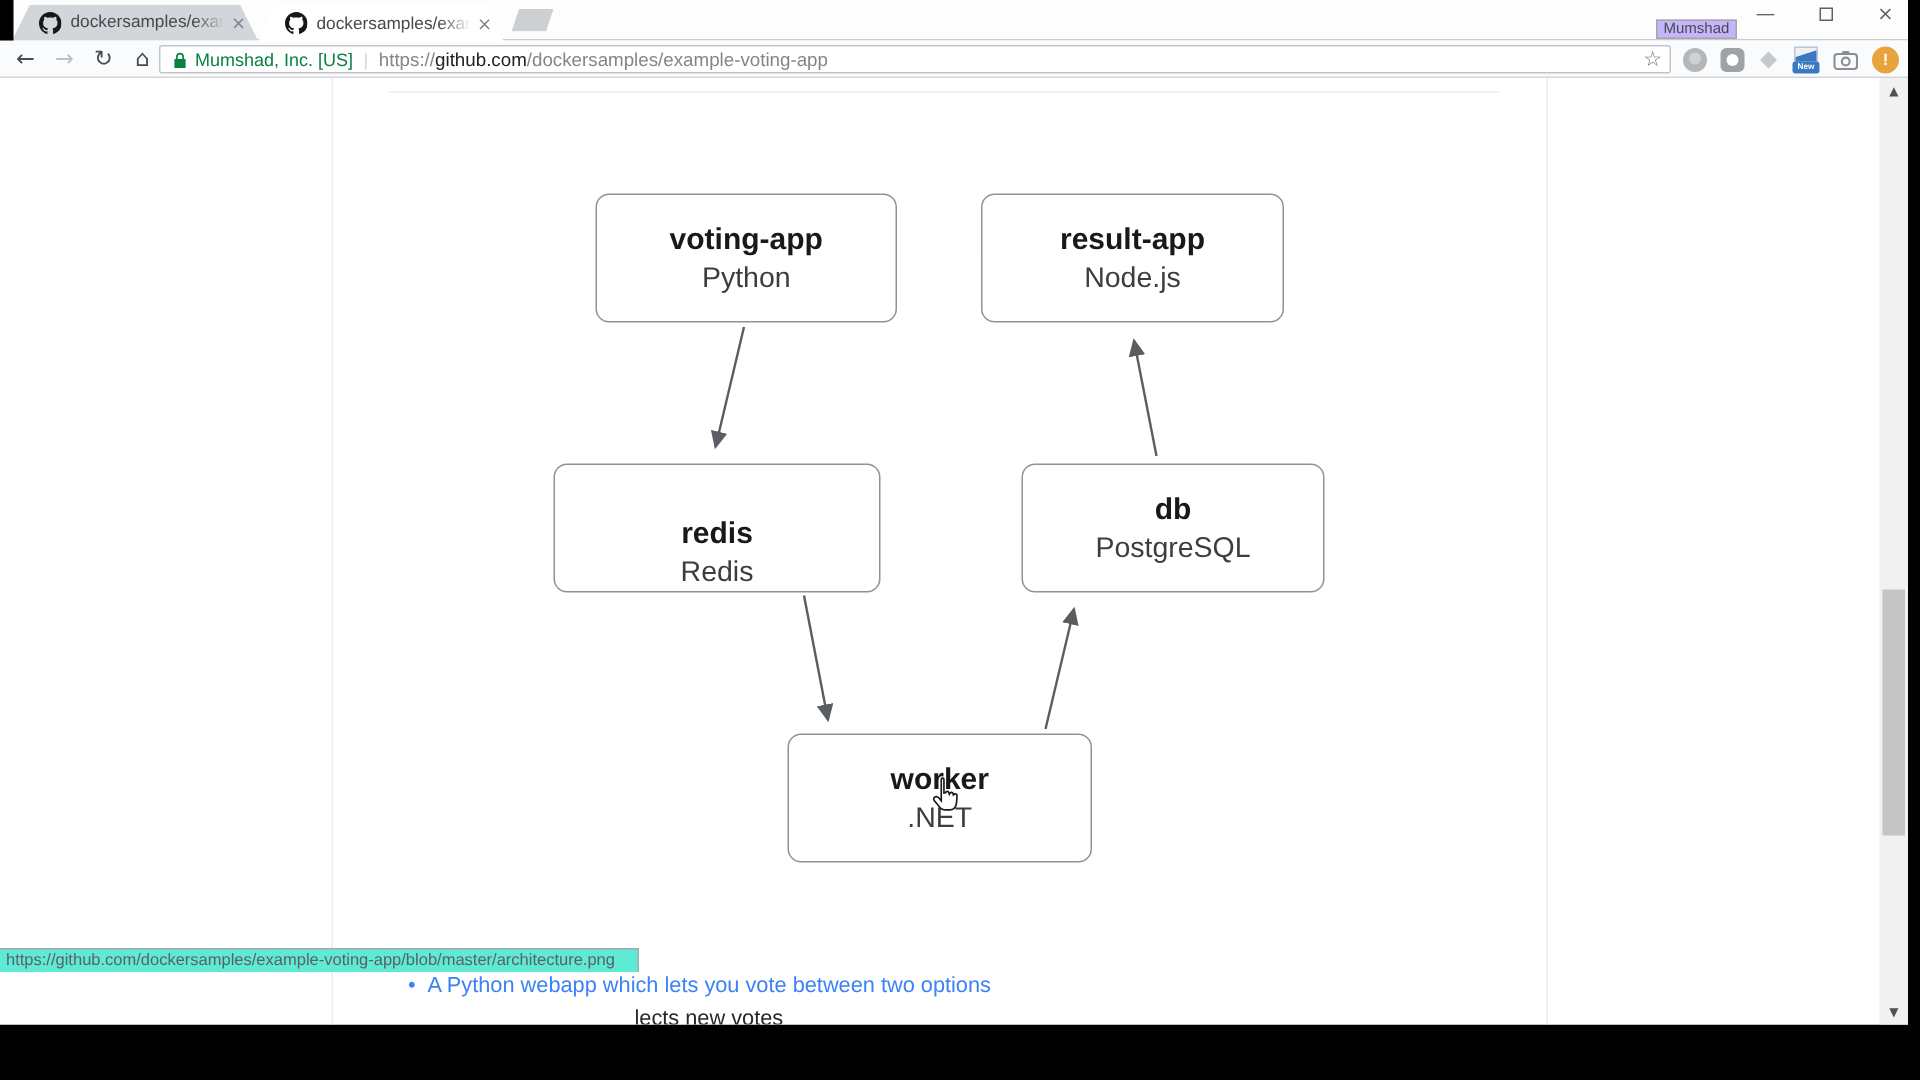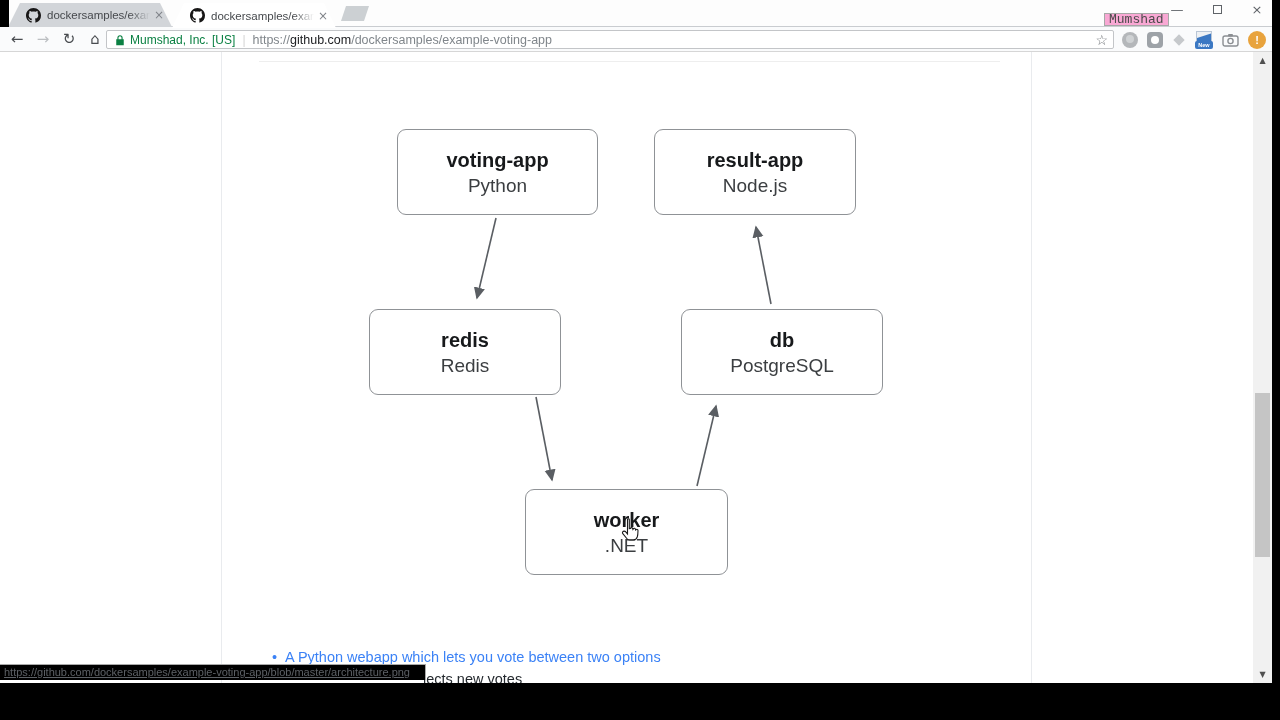--- a/index.html
+++ b/index.html
@@ -18,22 +18,22 @@
   .tab-active   { left:172px; width:164px; background:#fff; height:25px; z-index:5; }
   .tab-title { font-size:11.5px; color:#46494d; white-space:nowrap; overflow:hidden; width:108px; margin-left:6px;
                -webkit-mask-image:linear-gradient(90deg,#000 80%,transparent); mask-image:linear-gradient(90deg,#000 80%,transparent); }
   .tab-close { font-size:12px; color:#80848a; margin-left:4px; line-height:1; }
   .octocat { width:15px; height:15px; flex:0 0 15px; }
   .newtab-stub { position:absolute; left:341px; top:6px; width:28px; height:15px; background:#ccd0d3;
                  clip-path:polygon(5px 0,100% 0,calc(100% - 5px) 100%,0 100%); }
   .win-controls { position:absolute; right:8px; top:0; height:20px; display:flex; align-items:center; gap:26px; }
   .win-btn { color:#5f6368; font-size:13px; width:14px; text-align:center; line-height:20px; }
   .maximize-box { display:inline-block; width:9px; height:9px; border:1.4px solid #5f6368; }
-  .profile-tooltip { position:absolute; left:1104px; top:13px; z-index:20; background:#f9a8d4; border:1px solid #a7a7a7;
-                     font-size:13px; color:#4a4a4a; padding:0 4px; line-height:11px;font-family:Liberation Mono, monospace; }
+  .profile-tooltip { position:absolute; left:1104px; top:13px; z-index:20; background:#c4b5fd; border:1px solid #a7a7a7;
+                     font-size:10px; color:#4a4a4a; padding:0 4px; line-height:11px; }
 
   
   .toolbar { position:absolute; left:0; top:27px; width:100%; height:25px; background:#fafbfc; border-bottom:1px solid #d6d6d6; }
   .nav-icons { position:absolute; left:8px; top:0; height:24px; display:flex; align-items:center; gap:8px; }
   .nav-btn { width:18px; text-align:center; font-size:15px; color:#494c50; line-height:24px; }
   .nav-btn.disabled { color:#bcbfc2; }
   .omnibox { position:absolute; left:106px; top:3px; width:1008px; height:19px; background:#fff; border:1px solid #c3c5c8;
              border-radius:2px; display:flex; align-items:center; padding:0 6px; }
   .lock-icon { width:10px; height:12px; margin:0 5px 0 2px; }
   .security-label { font-size:12px; color:#0b8043; white-space:nowrap; }
@@ -62,41 +62,41 @@
   .readme-vline-right { position:absolute; left:1031px; top:0; width:1px; height:100%; background:#e9ebee; }
   .readme-hline { position:absolute; left:259px; top:9px; width:741px; height:1px; background:#eeeeee; }
 
   .diagram { position:absolute; left:0; top:0; width:1272px; height:631px; cursor:pointer; }
   .node { position:absolute; border:1.4px solid #8f9296; border-radius:9px; background:#fff;
           display:flex; flex-direction:column; align-items:center; justify-content:center; }
   .node-title { font-size:20px; font-weight:bold; color:#17191b; line-height:26px; }
   .node-sub   { font-size:19px; color:#3b3e41; line-height:25px; }
   .n-voting { left:397px; top:77px;  width:201px; height:86px; }
   .n-result { left:654px; top:77px;  width:202px; height:86px; }
-  .n-redis  { left:369px; top:257px; width:192px; height:86px; }
+  .n-redis  { left:369px; top:257px; width:218px; height:86px;justify-content:flex-end; }
   .n-db     { left:681px; top:257px; width:202px; height:86px; }
   .n-worker { left:525px; top:437px; width:203px; height:86px; }
   .arrows-svg { position:absolute; left:0; top:0; }
 
   .bullet-line { position:absolute; left:272px; top:597px; font-size:14.5px; color:#3b82f6; white-space:nowrap; }
   .bullet-line .dot { display:inline-block; width:13px; }
   .partial-line { position:absolute; left:423px; top:619px; font-size:14.5px; color:#24292e; white-space:nowrap; }
 
   .cursor-hand { position:absolute; left:620px; top:466px; width:22px; height:27px; z-index:30; }
 
   
   .scrollbar { position:absolute; right:0; top:0; width:19px; height:631px; background:#f1f1f1; }
   .sb-btn { position:absolute; left:0; width:19px; height:17px; text-align:center; font-size:8px; color:#505050; line-height:17px; }
   .sb-up { top:0; } .sb-down { bottom:0; }
   .sb-thumb { position:absolute; left:2px; top:341px; width:15px; height:164px; background:#c5c5c5; }
 
   
-  .status-bar { position:absolute; left:0; top:612px; height:16px; width:426px; background:#000000;
+  .status-bar { position:absolute; left:0; top:580px; height:16px; width:426px; background:#5eead4;
                 border-top:1px solid #a9a9a9; border-right:1px solid #a9a9a9; z-index:25;
-                font-size:11px; color:#5d6166; line-height:15px; padding:0 4px; white-space:nowrap; overflow:hidden;text-decoration:underline; }
+                font-size:11px; color:#5d6166; line-height:15px; padding:0 4px; white-space:nowrap; overflow:hidden; }
 </style>
 </head>
 <body>
 
 <div class="browser-window">
 
   <div class="titlebar">
     <div class="tab tab-inactive">
       <svg class="octocat" viewBox="0 0 16 16">
         <path fill="#181717" d="M8 0C3.58 0 0 3.58 0 8c0 3.54 2.29 6.53 5.47 7.59.4.07.55-.17.55-.38 0-.19-.01-.82-.01-1.49-2.01.37-2.53-.49-2.69-.94-.09-.23-.48-.94-.82-1.13-.28-.15-.68-.52-.01-.53.63-.01 1.08.58 1.23.82.72 1.21 1.87.87 2.33.66.07-.52.28-.87.51-1.07-1.78-.2-3.64-.89-3.64-3.95 0-.87.31-1.59.82-2.15-.08-.2-.36-1.02.08-2.12 0 0 .67-.21 2.2.82.64-.18 1.32-.27 2-.27s1.36.09 2 .27c1.53-1.04 2.2-.82 2.2-.82.44 1.1.16 1.92.08 2.12.51.56.82 1.27.82 2.15 0 3.07-1.87 3.75-3.65 3.95.29.25.54.73.54 1.48 0 1.07-.01 1.93-.01 2.2 0 .21.15.46.55.38A8.013 8.013 0 0 0 16 8c0-4.42-3.58-8-8-8z"></path>

